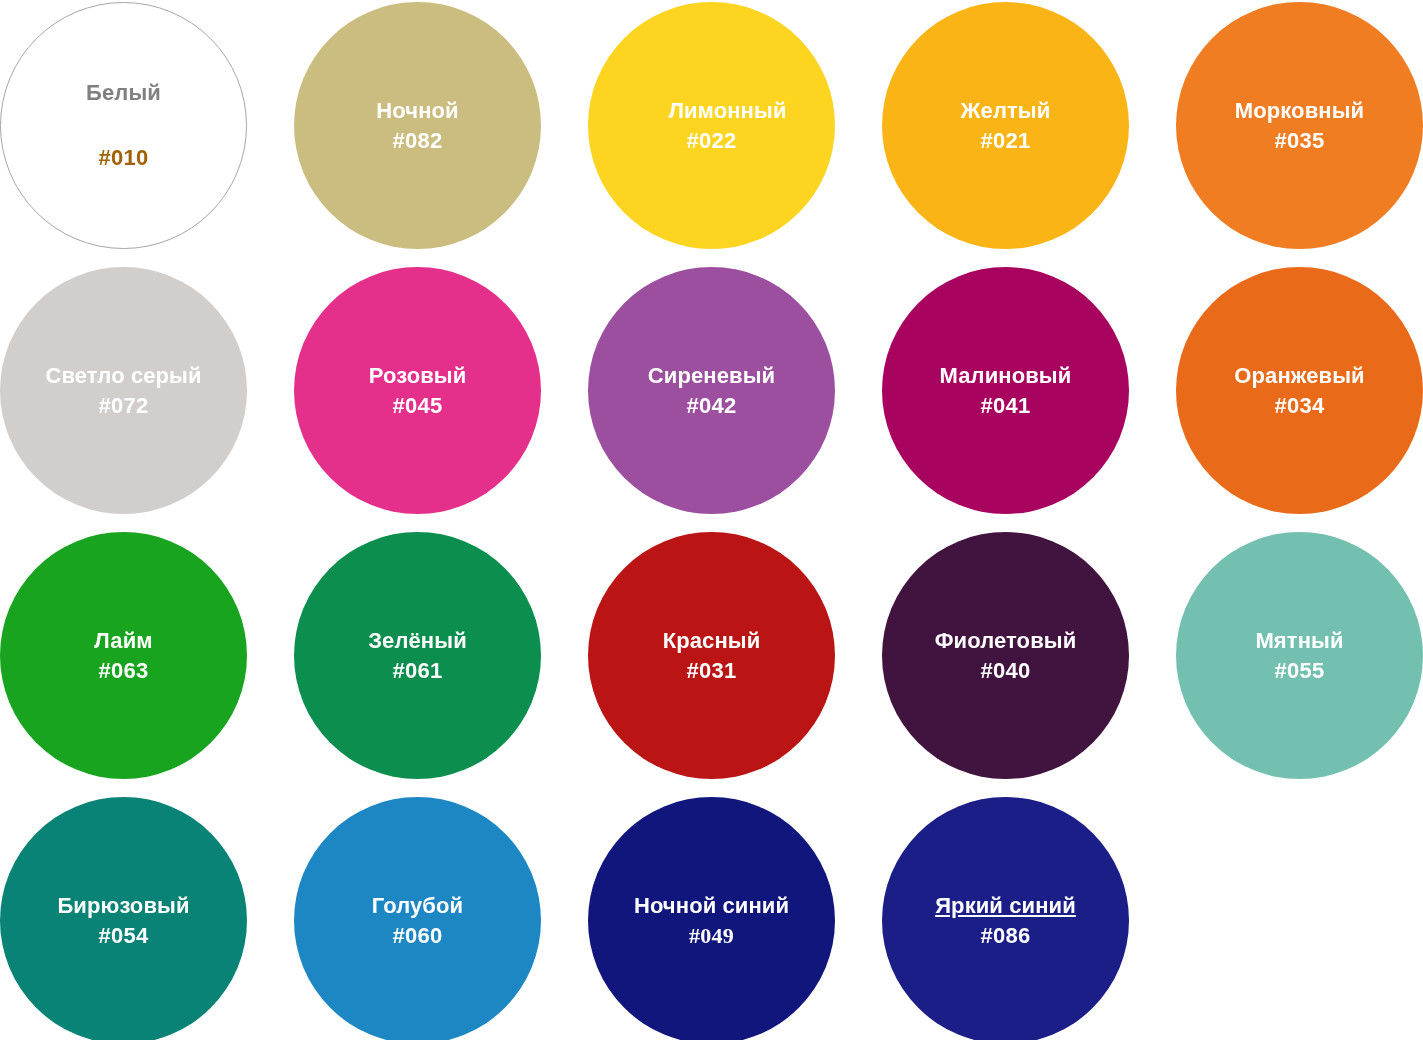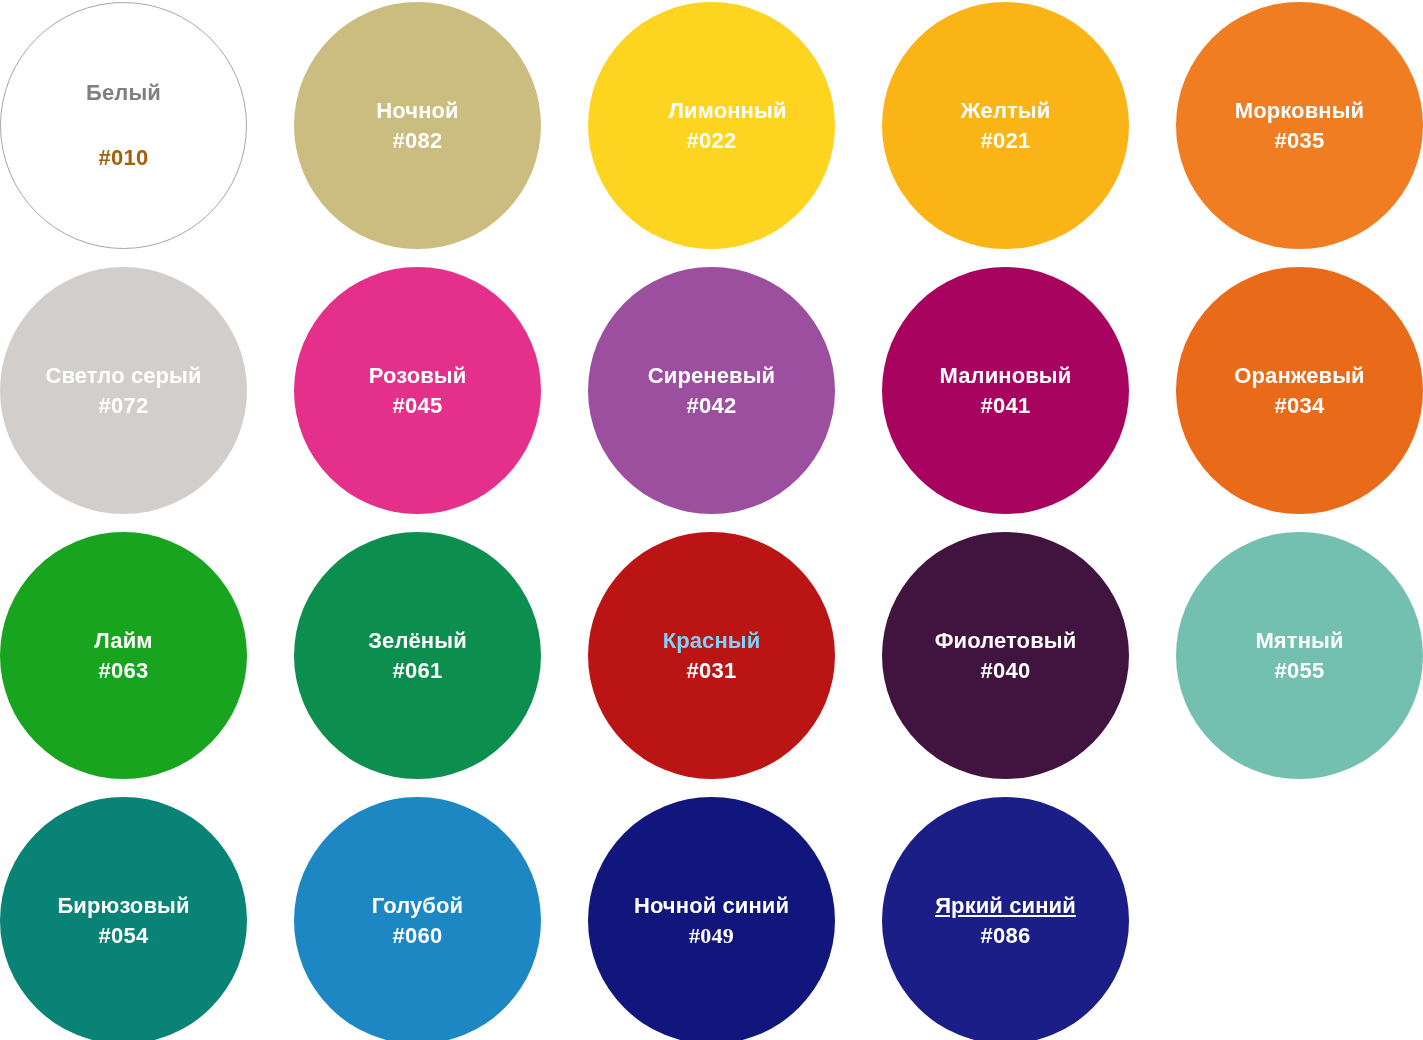--- a/index.html
+++ b/index.html
@@ -110,21 +110,21 @@
     </div>
     <div class="swatch" style="background: rgb(25, 164, 32);">
       <div class="swatch-name" style="color: rgb(255, 255, 255);">Лайм</div>
       <div class="swatch-code" style="color: rgb(255, 255, 255);">#063</div>
     </div>
     <div class="swatch" style="background: rgb(12, 143, 78);">
       <div class="swatch-name" style="color: rgb(255, 255, 255);">Зелёный</div>
       <div class="swatch-code" style="color: rgb(255, 255, 255);">#061</div>
     </div>
     <div class="swatch" style="background: rgb(186, 20, 20);">
-      <div class="swatch-name" style="color: #7dd3fc;">Красный</div>
+      <div class="swatch-name" style="color: #ffffff;">Красный</div>
       <div class="swatch-code" style="color: rgb(255, 255, 255); text-align: right;">#031</div>
     </div>
     <div class="swatch" style="background: rgb(65, 19, 63);">
       <div class="swatch-name" style="color: rgb(255, 255, 255);">Фиолетовый</div>
       <div class="swatch-code" style="color: rgb(255, 255, 255);">#040</div>
     </div>
     <div class="swatch" style="background: rgb(116, 192, 176);">
       <div class="swatch-name" style="color: rgb(255, 255, 255);">Мятный</div>
       <div class="swatch-code" style="color: rgb(255, 255, 255);">#055</div>
     </div>

